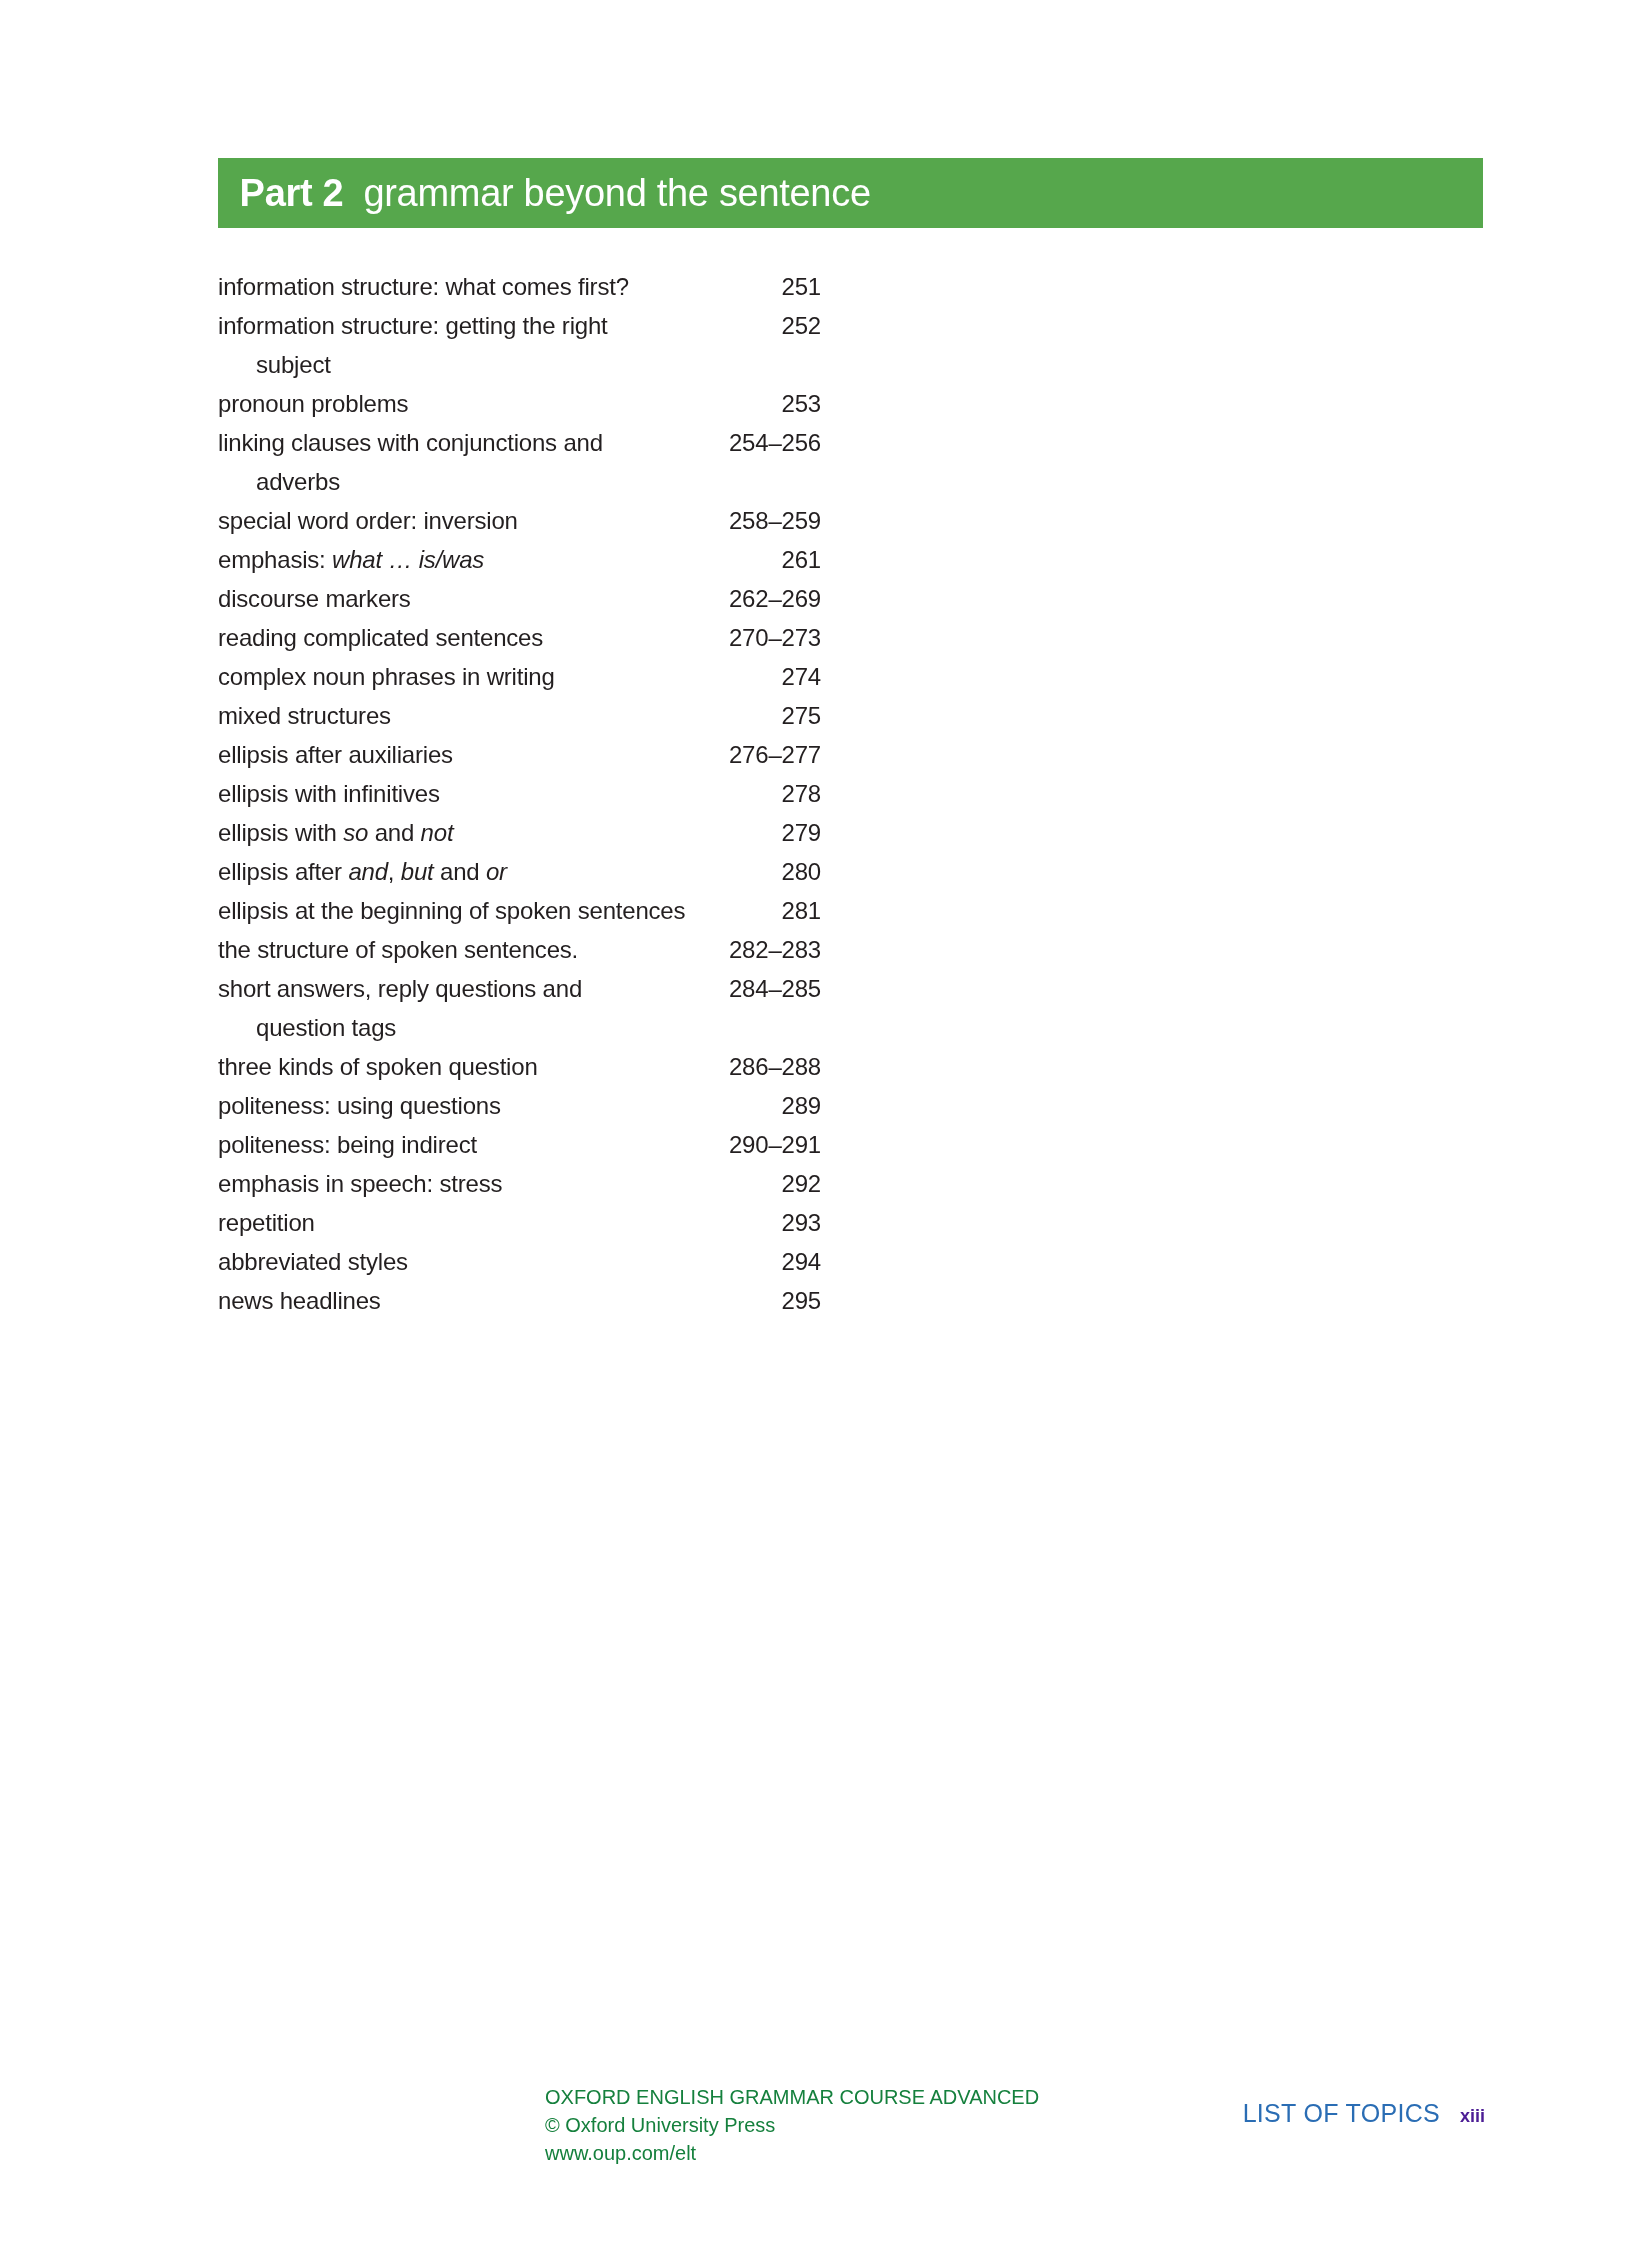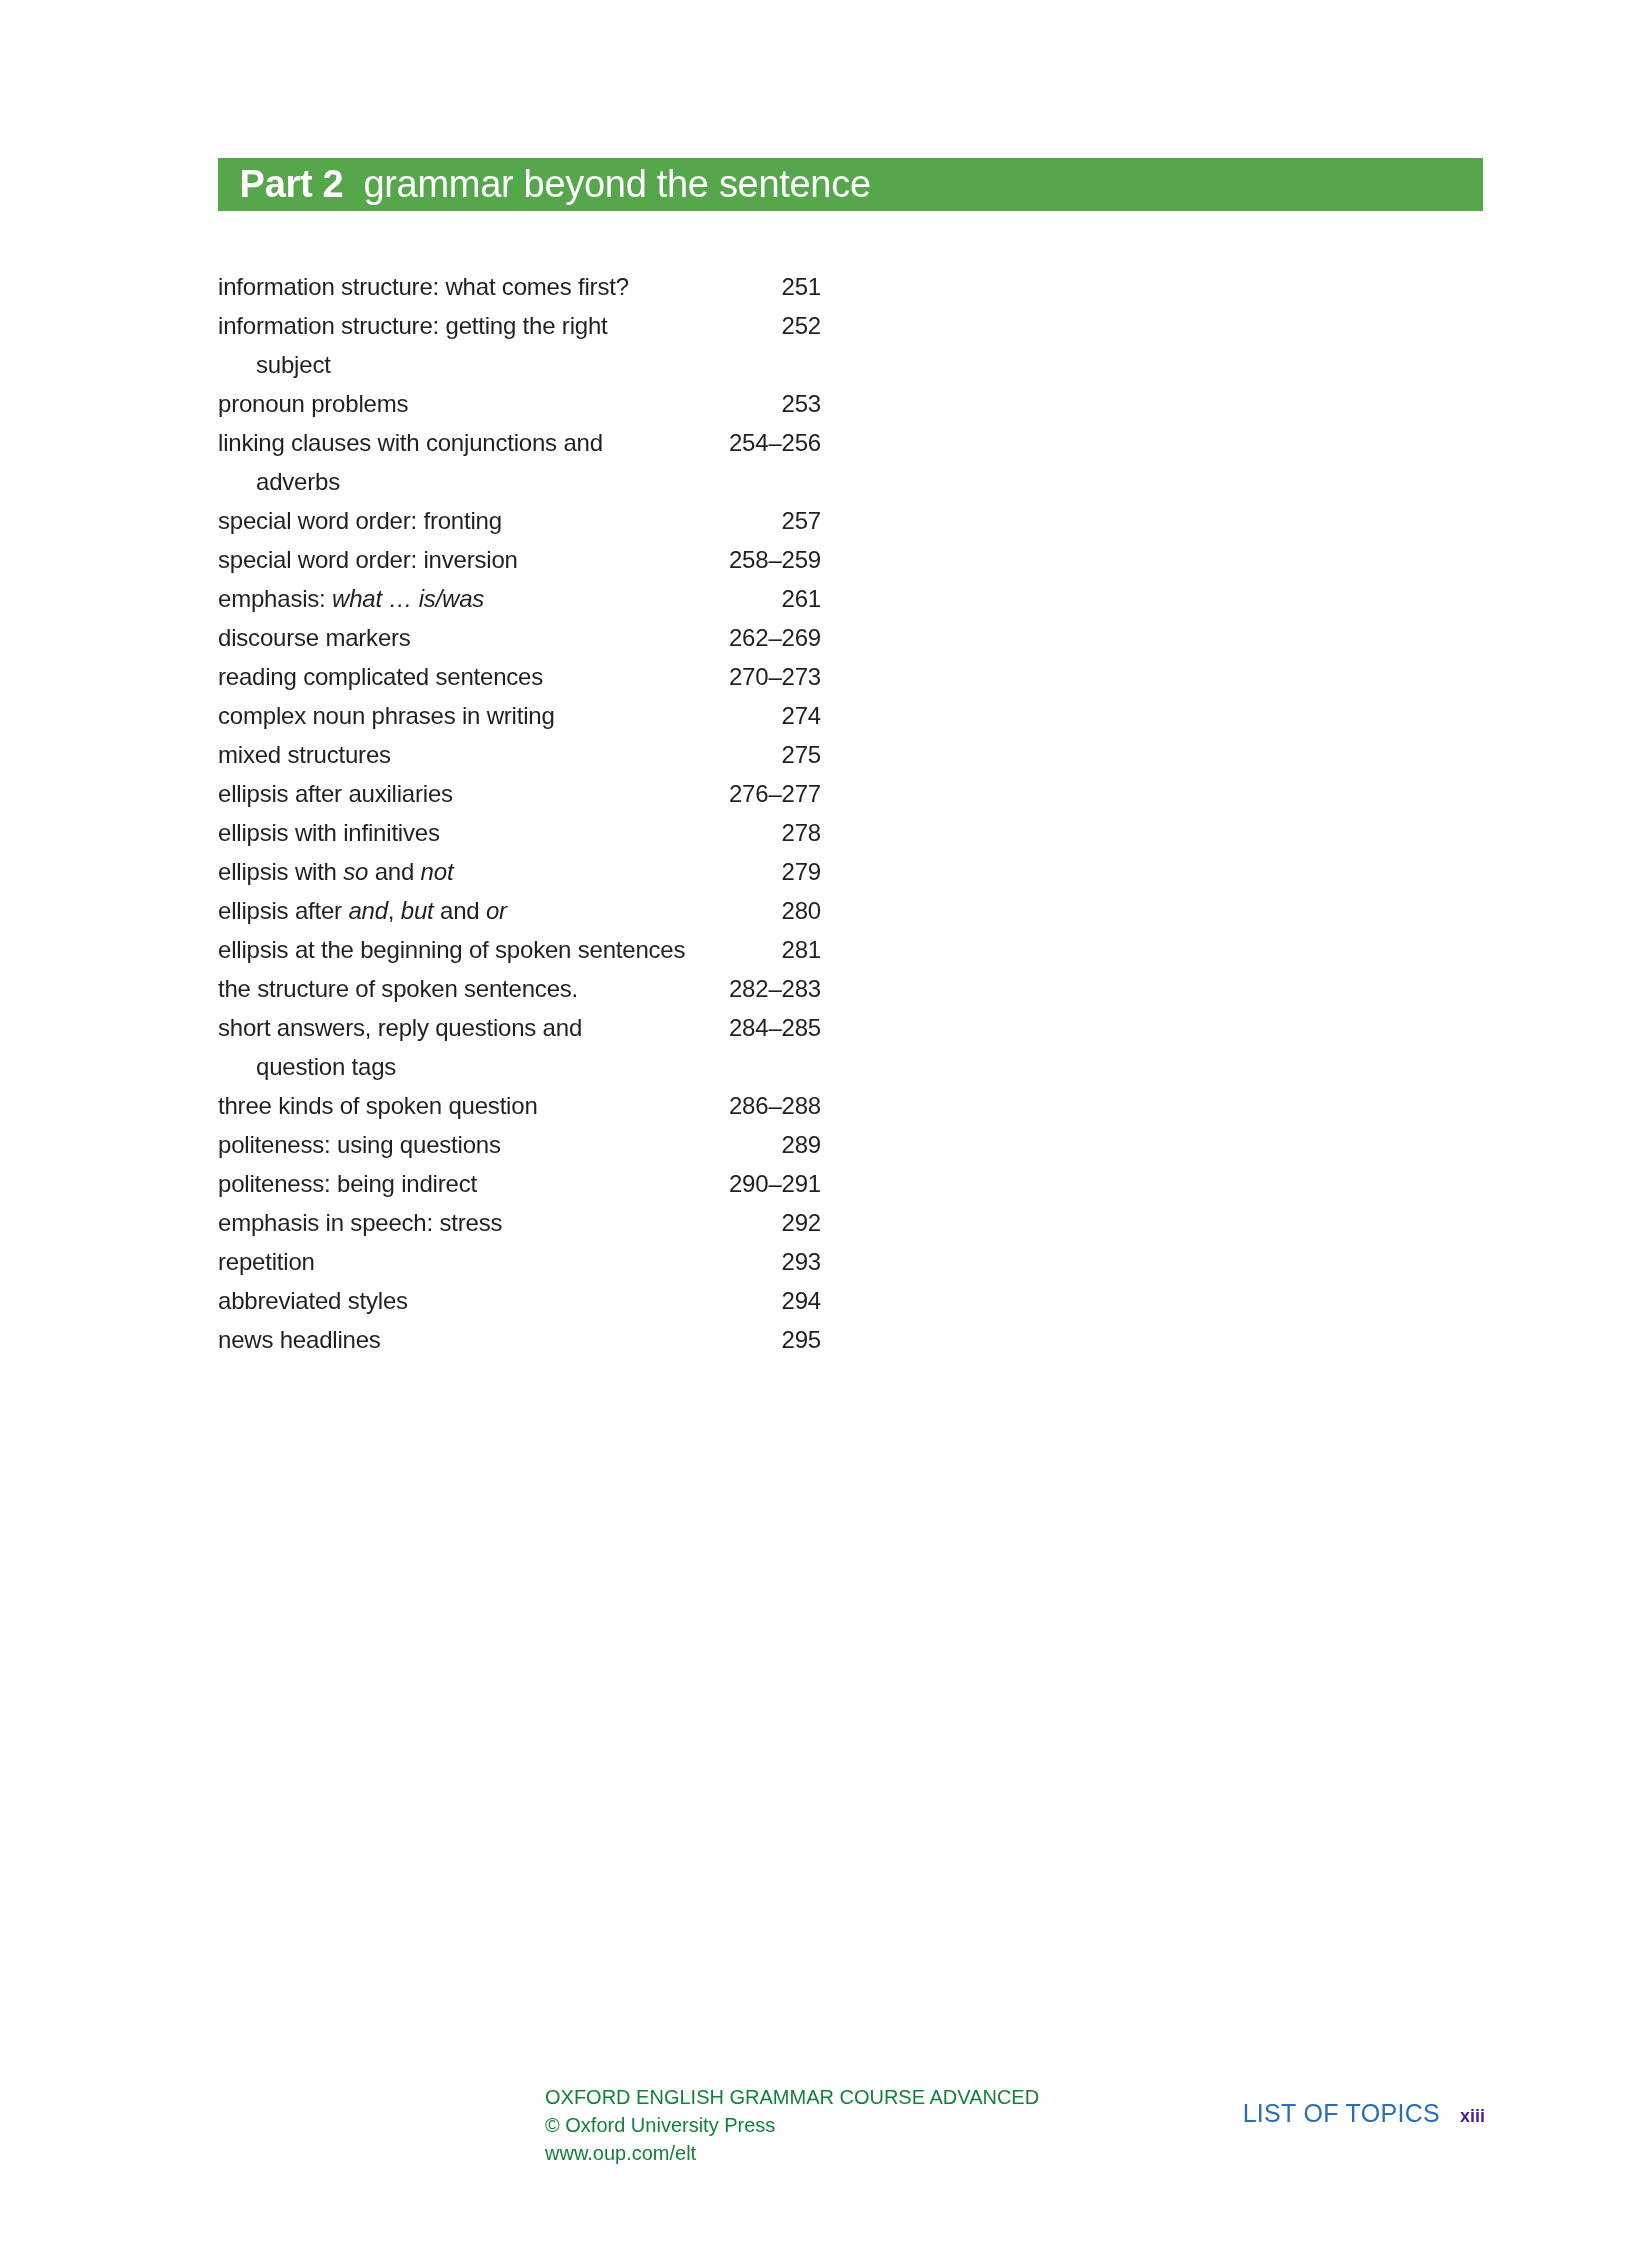--- a/index.html
+++ b/index.html
@@ -12,21 +12,21 @@
     color: #231f20;
     overflow: hidden;
   }
 
   
   .banner {
     position: absolute;
     left: 218px;
     top: 158px;
     width: 1265px;
-    height: 53px;
+    height: 70px;
     background: #56a74c;
     display: flex;
     align-items: center;
     padding-left: 21.6px;
     box-sizing: border-box;
   }
   .banner .part {
     font-size: 38px;
     font-weight: 700;
     color: #ffffff;
@@ -119,24 +119,20 @@
     <div class="row">
       <span class="entry-text"><span>pronoun problems</span></span>
       <span class="pages">253</span>
     </div>
     <div class="row">
       <span class="entry-text"><span>linking clauses with conjunctions and</span></span>
       <span class="pages">254–256</span>
     </div>
     <div class="cont">adverbs</div>
     <div class="row">
-      <span class="entry-text"><span>special word order: fronting</span></span>
-      <span class="pages">257</span>
-    </div>
-    <div class="row">
       <span class="entry-text"><span>special word order: inversion</span></span>
       <span class="pages">258–259</span>
     </div>
     <div class="row">
       <span class="entry-text"><span>emphasis: </span><i>what … is/was</i></span>
       <span class="pages">261</span>
     </div>
     <div class="row">
       <span class="entry-text"><span>discourse markers</span></span>
       <span class="pages">262–269</span>

